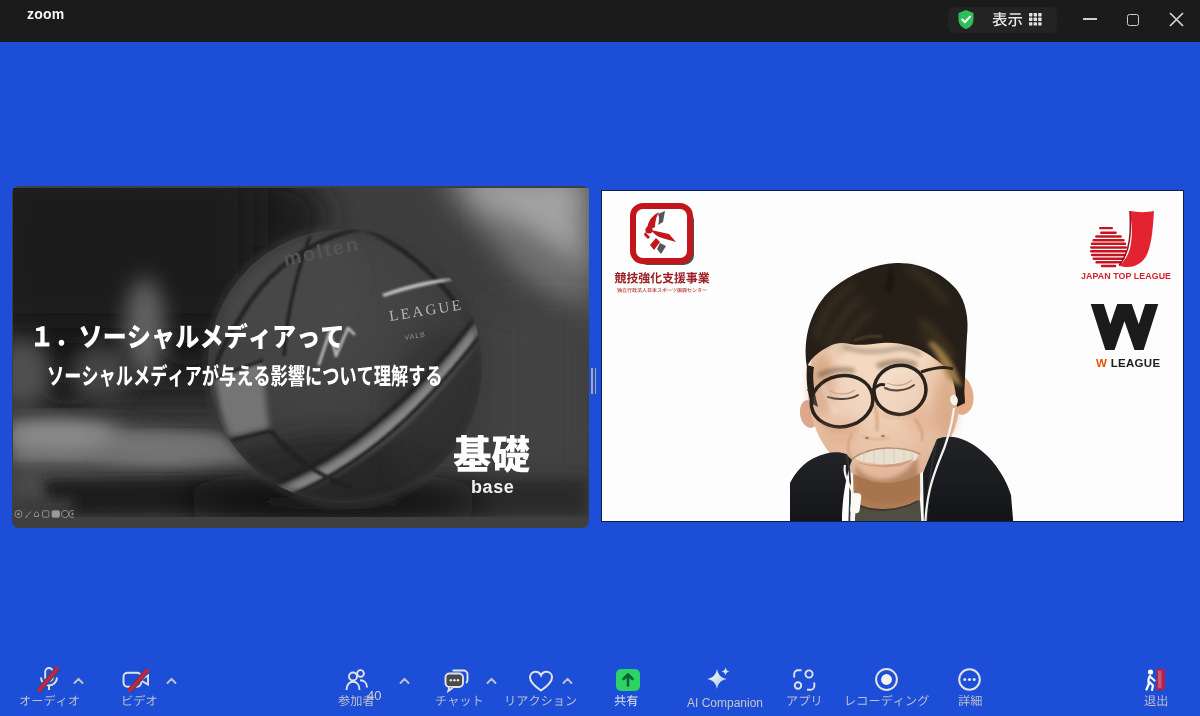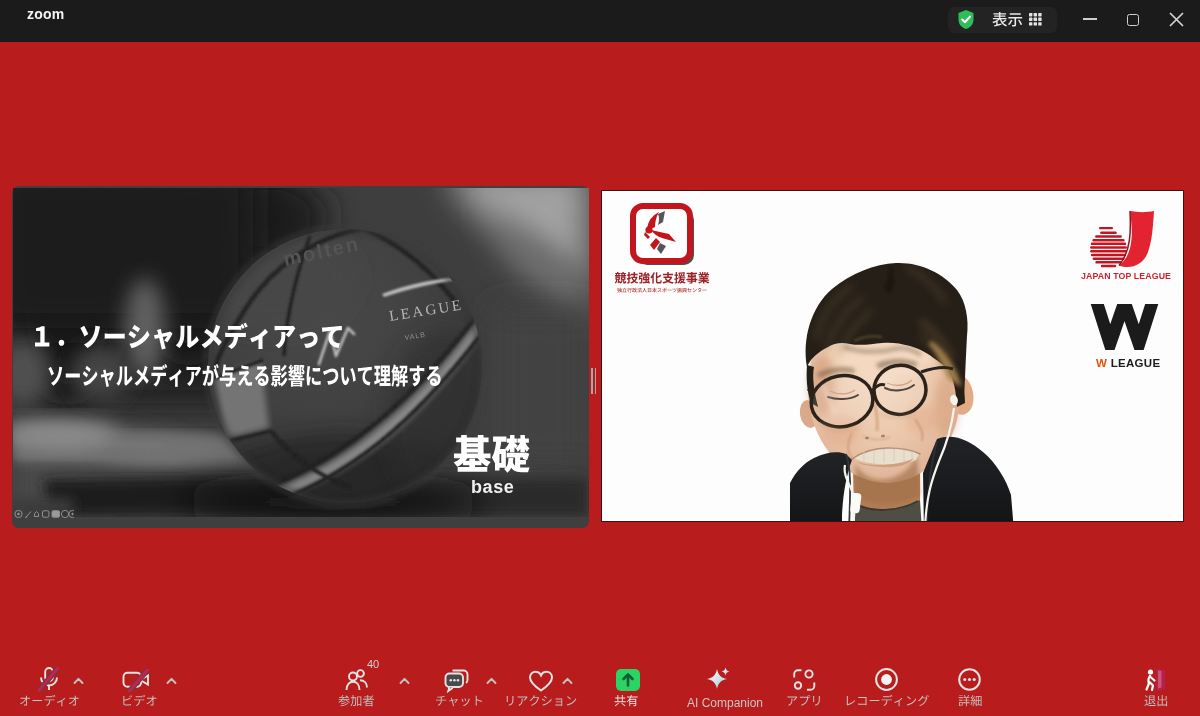--- a/index.html
+++ b/index.html
@@ -1,17 +1,17 @@
 <!DOCTYPE html>
 <html><head><meta charset="utf-8"><style>
 *{margin:0;padding:0;box-sizing:border-box}
 html,body{width:1200px;height:716px;overflow:hidden;background:#4a4a4a;font-family:"Liberation Sans",sans-serif}
 .abs{position:absolute}
 </style></head><body>
-<div class="abs" style="left:0;top:0;width:1200px;height:716px;background:#b91c1c">
+<div class="abs" style="left:0;top:0;width:1200px;height:716px;background:#1d4ed8">
 <div class="abs" style="left:0;top:0;width:1200px;height:42px;background:#1b1b1b"></div>
     <div class="abs" style="left:27px;top:6px;font-size:14px;font-weight:bold;color:#f5f5f5;letter-spacing:.2px">zoom</div>
     <div class="abs" style="left:948px;top:7px;width:109px;height:26px;background:#232323;border-radius:6px"></div>
     <svg class="abs" style="left:956px;top:9px" width="20" height="21" viewBox="0 0 20 21">
 <path d="M10 1 L17.5 4 V10.5 C17.5 15.5 14 18.8 10 20 C6 18.8 2.5 15.5 2.5 10.5 V4 Z" fill="#2ebd59"></path>
 <path d="M6.2 10.6 L8.9 13.2 L14 7.6" stroke="#fff" stroke-width="2.1" fill="none" stroke-linecap="round" stroke-linejoin="round"></path>
     </svg>
     <svg style="position:absolute;left:992.0px;top:12.0px;overflow:visible" width="31" height="17">
       <path fill="#e9e9e9" transform="translate(0,13.20) scale(0.015500,-0.015500)" d="M96 768H906V687H96ZM142 618H867V542H142ZM59 466H940V385H59ZM450 844H545V400H450ZM449 438 530 398Q490 356 438 316Q387 275 327 240Q268 206 206 177Q144 149 85 130Q78 142 67 156Q56 171 45 184Q33 198 23 208Q82 224 143 248Q203 272 260 303Q318 333 366 367Q414 402 449 438ZM585 424Q614 320 664 236Q715 152 792 93Q868 33 973 3Q963 -7 951 -22Q939 -37 928 -52Q918 -68 911 -81Q800 -43 720 25Q641 93 587 189Q533 285 499 407ZM847 360 924 301Q887 273 846 245Q804 217 764 193Q723 168 687 149L628 200Q663 221 703 248Q743 275 781 304Q819 334 847 360ZM132 4Q192 16 269 33Q346 50 432 70Q518 90 603 110L612 25Q533 5 453 -14Q372 -34 298 -51Q223 -69 162 -83ZM272 239 337 303 366 295V0H272Z M1451 481H1554V32Q1554 -10 1542 -33Q1531 -56 1500 -67Q1470 -78 1423 -81Q1376 -84 1310 -84Q1307 -62 1297 -33Q1287 -5 1276 16Q1308 15 1339 15Q1369 14 1393 14Q1417 14 1426 14Q1440 15 1446 19Q1451 23 1451 34ZM1218 351 1317 325Q1294 265 1261 206Q1228 148 1191 97Q1154 46 1117 7Q1107 16 1091 27Q1075 37 1058 48Q1041 58 1029 64Q1087 116 1138 193Q1188 270 1218 351ZM1678 315 1766 352Q1802 306 1836 251Q1871 197 1899 144Q1927 91 1941 48L1845 6Q1832 47 1806 101Q1780 155 1746 211Q1713 267 1678 315ZM1147 774H1853V681H1147ZM1057 532H1944V438H1057Z"></path>
     </svg>
@@ -293,21 +293,21 @@
       <path fill="#c3c3c3" transform="translate(0,11.2) scale(0.012200,-0.012200)" d="M728 784Q741 766 756 742Q771 717 785 692Q800 667 810 647L756 622Q741 653 718 693Q695 732 675 761ZM838 824Q851 805 867 780Q883 755 897 731Q912 706 922 688L868 663Q852 696 829 735Q806 773 785 801ZM279 750Q277 733 275 711Q274 690 274 669Q274 656 274 618Q274 579 274 525Q274 472 274 412Q274 353 274 298Q274 243 274 201Q274 160 274 141Q274 103 291 89Q307 74 344 67Q368 63 403 61Q439 59 476 59Q516 59 562 61Q608 63 656 67Q703 71 745 77Q787 83 818 91V0Q775 -7 715 -11Q654 -16 591 -18Q527 -21 472 -21Q428 -21 385 -19Q343 -16 312 -11Q254 -1 223 29Q192 58 192 119Q192 144 192 189Q192 234 192 292Q192 350 192 410Q192 471 192 525Q192 579 192 617Q192 656 192 669Q192 682 192 696Q191 710 190 724Q188 739 186 750ZM237 435Q282 445 336 459Q391 474 447 491Q504 508 558 527Q611 546 654 565Q677 575 699 586Q721 597 742 610L777 530Q756 521 730 510Q705 500 683 491Q636 472 578 452Q521 432 460 414Q399 395 341 379Q284 363 237 352Z M1203 731Q1225 729 1248 727Q1270 725 1294 725Q1311 725 1346 725Q1381 725 1425 725Q1468 725 1511 725Q1554 725 1589 725Q1623 725 1640 725Q1661 725 1686 727Q1712 728 1733 731V648Q1711 650 1686 650Q1662 651 1640 651Q1623 651 1589 651Q1554 651 1511 651Q1468 651 1425 651Q1382 651 1347 651Q1312 651 1295 651Q1270 651 1247 650Q1223 650 1203 648ZM1085 480Q1105 478 1127 476Q1148 475 1171 475Q1184 475 1222 475Q1261 475 1317 475Q1372 475 1436 475Q1500 475 1564 475Q1628 475 1683 475Q1739 475 1777 475Q1815 475 1826 475Q1842 475 1864 476Q1886 477 1904 480V397Q1888 398 1866 399Q1845 399 1826 399Q1815 399 1777 399Q1739 399 1683 399Q1628 399 1564 399Q1500 399 1436 399Q1372 399 1317 399Q1261 399 1222 399Q1184 399 1171 399Q1149 399 1127 399Q1105 399 1085 397ZM1555 439Q1555 345 1542 267Q1528 188 1495 125Q1477 92 1447 59Q1416 25 1379 -5Q1341 -35 1298 -57L1224 -2Q1282 22 1333 63Q1384 104 1413 151Q1451 211 1461 283Q1471 356 1471 439ZM1785 812Q1798 795 1813 770Q1828 746 1842 721Q1857 696 1867 675L1813 651Q1798 682 1775 721Q1752 761 1732 790ZM1895 852Q1908 834 1924 809Q1940 784 1955 760Q1970 735 1979 716L1925 692Q1909 725 1886 763Q1864 802 1842 830Z M2660 783Q2657 763 2655 741Q2654 720 2654 699Q2655 672 2655 626Q2656 581 2657 524Q2658 467 2659 404Q2660 341 2661 278Q2662 215 2663 157Q2664 99 2664 52Q2664 13 2641 -8Q2618 -28 2573 -28Q2535 -28 2492 -26Q2450 -25 2413 -22L2406 60Q2442 54 2480 51Q2519 48 2547 48Q2568 48 2576 58Q2584 68 2584 88Q2584 124 2584 175Q2584 226 2583 285Q2583 345 2582 406Q2581 467 2580 523Q2579 580 2578 626Q2578 672 2576 699Q2574 728 2572 748Q2570 767 2567 783ZM2123 608Q2145 606 2169 604Q2192 602 2215 602Q2226 602 2261 602Q2296 602 2347 602Q2398 602 2456 602Q2514 602 2573 602Q2631 602 2682 602Q2732 602 2767 602Q2802 602 2813 602Q2833 602 2858 604Q2884 607 2898 608V524Q2881 525 2858 526Q2834 526 2816 526Q2806 526 2771 526Q2737 526 2685 526Q2634 526 2575 526Q2517 526 2457 526Q2398 526 2347 526Q2296 526 2261 526Q2226 526 2217 526Q2192 526 2169 526Q2146 525 2123 523ZM2086 141Q2166 179 2239 229Q2311 280 2373 334Q2435 389 2482 442Q2529 496 2556 541L2596 542L2597 474Q2569 430 2522 376Q2475 323 2414 268Q2354 214 2285 164Q2215 114 2144 76Z"></path>
     </svg>
     <svg class="abs" style="left:344px;top:668px" width="26" height="25">
 <g stroke="#e3e3e3" stroke-width="1.9" fill="none">
 <circle cx="16.5" cy="5.5" r="3.4"></circle>
 <path d="M16 12.2 c4.5 0 7 3.2 7 7.3"></path>
 <circle cx="9" cy="8.5" r="4"></circle>
 <path d="M2.5 22 c0 -5.5 3 -8.3 6.5 -8.3 s6.5 2.8 6.5 8.3"></path>
 </g>
     </svg>
-    <div class="abs" style="left:367px;top:658px;font-size:11px;color:#d0d0d0">40</div>
+    <div class="abs" style="left:367px;top:688px;font-size:13px;color:#d0d0d0">40</div>
     <svg class="abs" style="left:399px;top:677px" width="11" height="8">
       <path d="M1.5 6 L5.5 1.8 L9.5 6" stroke="#c2c2c2" stroke-width="1.9" fill="none" stroke-linecap="round" stroke-linejoin="round"></path>
     </svg>
     <svg class="abs" style="left:337.7px;top:694px;overflow:visible" width="37" height="16">
       <path fill="#c3c3c3" transform="translate(0,11.2) scale(0.012200,-0.012200)" d="M367 840 448 817Q415 767 375 714Q335 661 301 624L240 646Q262 673 286 707Q309 741 331 776Q353 811 367 840ZM607 762 665 798Q711 770 759 734Q808 697 851 661Q894 624 921 592L858 551Q833 582 791 620Q749 657 701 695Q653 732 607 762ZM91 666Q157 668 241 669Q326 670 421 673Q516 675 616 678Q717 681 815 684L812 621Q684 616 555 611Q425 607 308 603Q191 600 100 598ZM53 516H950V450H53ZM529 403 589 374Q551 345 502 320Q452 295 398 275Q344 254 294 241Q286 251 274 265Q261 278 249 287Q298 299 350 317Q403 335 450 357Q497 379 529 403ZM633 286 693 257Q645 217 578 185Q511 152 436 127Q361 102 287 84Q279 96 268 112Q256 128 245 139Q315 153 389 174Q462 196 526 225Q590 253 633 286ZM764 173 829 142Q768 79 674 34Q581 -10 466 -40Q351 -69 223 -86Q217 -71 208 -53Q198 -36 188 -23Q310 -10 420 15Q531 41 620 80Q709 119 764 173ZM408 632 481 614Q421 467 315 363Q209 258 74 194Q69 202 59 213Q49 224 38 235Q27 245 19 252Q154 308 255 404Q356 500 408 632ZM659 501Q692 451 742 404Q792 356 852 319Q912 282 971 258Q963 251 953 241Q944 230 936 219Q927 208 921 199Q860 227 799 270Q737 313 685 366Q632 419 596 477Z M1605 81H1877V9H1605ZM1053 651H1438V577H1053ZM1572 716H1913V-57H1838V643H1644V-65H1572ZM1418 651H1490Q1490 651 1490 643Q1490 636 1490 627Q1490 617 1490 612Q1487 445 1484 331Q1481 217 1476 144Q1471 72 1464 33Q1456 -6 1444 -22Q1430 -41 1415 -50Q1400 -58 1378 -61Q1357 -64 1325 -64Q1292 -63 1259 -61Q1258 -44 1252 -23Q1247 -2 1237 14Q1272 11 1302 11Q1332 10 1345 10Q1356 9 1364 13Q1372 16 1379 26Q1387 37 1393 74Q1399 110 1404 180Q1409 250 1412 361Q1415 473 1418 633ZM1195 827H1269Q1268 688 1264 556Q1260 424 1243 306Q1227 188 1189 89Q1152 -9 1086 -81Q1080 -72 1070 -62Q1060 -53 1049 -44Q1038 -35 1028 -29Q1078 23 1110 93Q1141 163 1159 247Q1177 330 1184 424Q1192 519 1194 620Q1195 722 1195 827Z M2054 519H2946V451H2054ZM2142 714H2722V648H2142ZM2305 183H2776V123H2305ZM2305 18H2776V-47H2305ZM2399 840H2473V483H2399ZM2837 806 2901 771Q2801 640 2671 531Q2540 422 2390 336Q2240 250 2080 189Q2076 198 2067 209Q2058 221 2049 233Q2039 244 2032 252Q2194 308 2343 390Q2492 472 2619 577Q2745 682 2837 806ZM2264 346H2823V-76H2746V282H2339V-80H2264Z"></path>
     </svg>
     <svg class="abs" style="left:444px;top:667px" width="27" height="26">
 <g stroke="#e3e3e3" stroke-width="1.9" fill="none">
 <path d="M8.5 3.5 h11 a4 4 0 0 1 4 4 v5.5 a4 4 0 0 1 -1.5 3"></path>
 <rect x="1.5" y="6.5" width="17.5" height="13.5" rx="4" fill="#4a4a4a"></rect>

